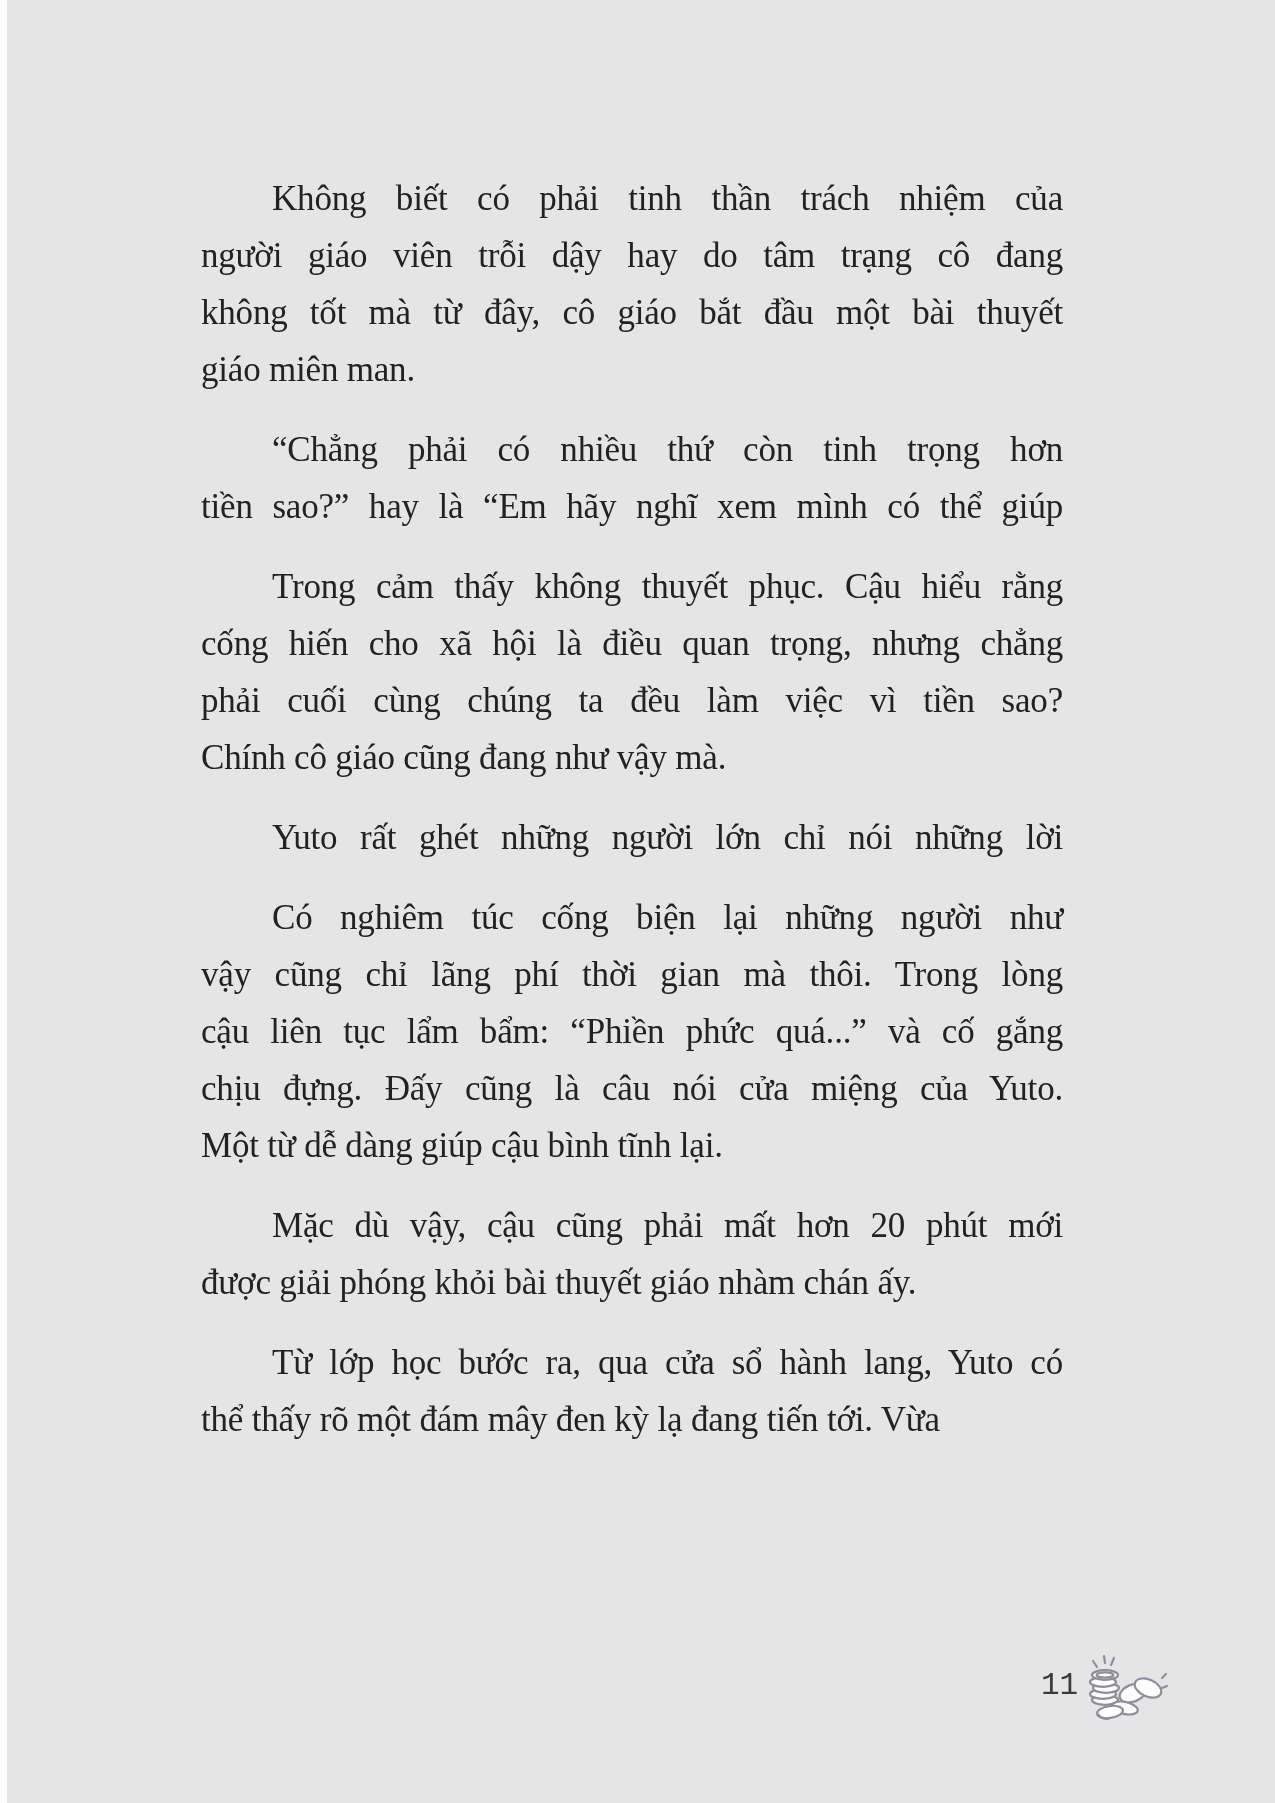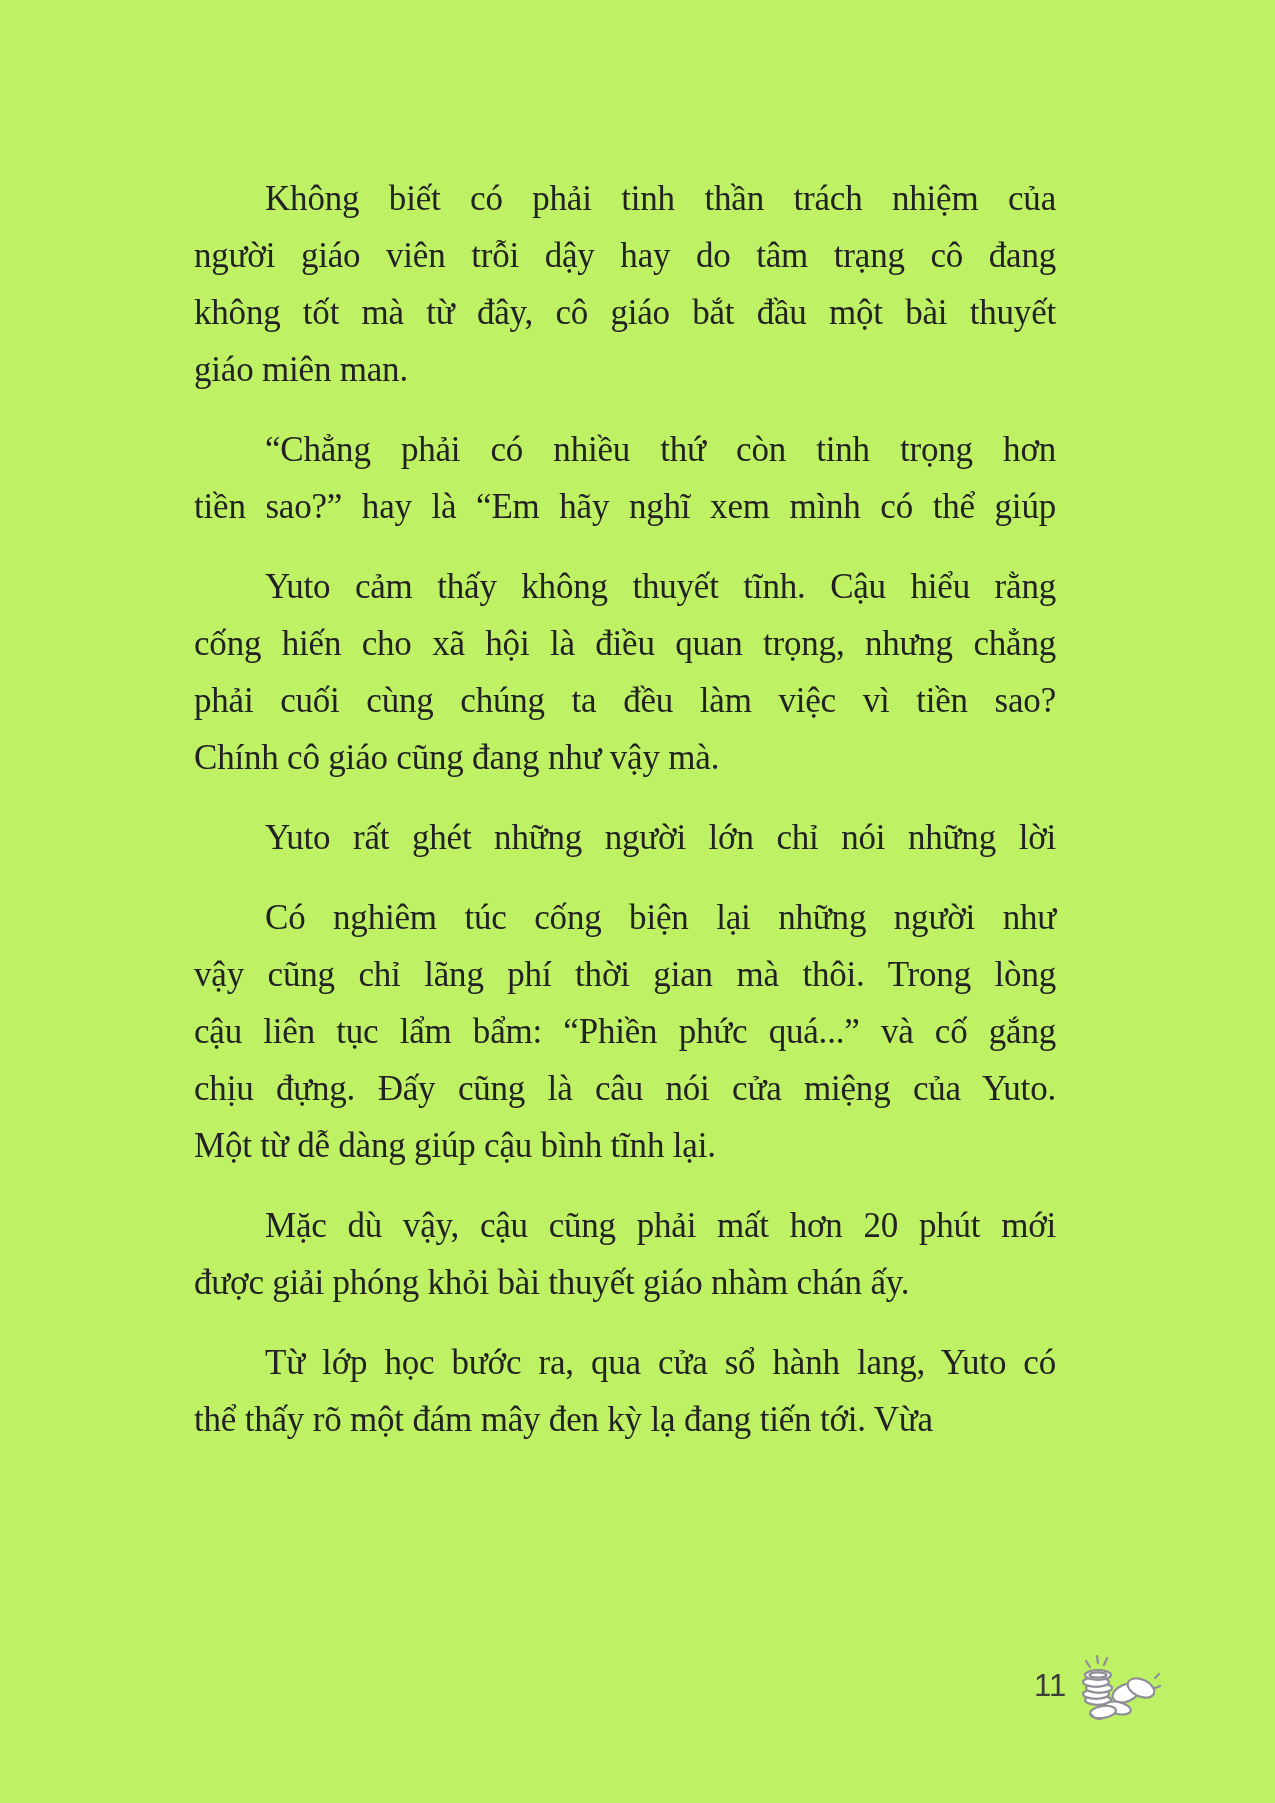--- a/index.html
+++ b/index.html
@@ -7,21 +7,22 @@
     width: 1275px;
     height: 1803px;
     background: #ffffff;
     position: relative;
     overflow: hidden;
     font-family: "Liberation Serif", "DejaVu Serif", serif;
   }
   .page {
     position: absolute;
     inset: 0;
-    background: #bef264;
+    background: #e5e5e5;
+    margin-left: 7px;
   }
   .text-block {
     position: absolute;
     left: 194px;
     top: 170px;
     width: 862px;
     color: var(--text-color, #222222);
     font-size: 35px;
     line-height: 57px;
     letter-spacing: -0.2px;
@@ -35,21 +36,21 @@
   .tline.last { text-align-last: left; }
   .page-number {
     position: absolute;
     left: 1034px;
     top: 1668px;
     width: 44px;
     font-size: 31px;
     line-height: 36px;
     color: var(--page-number-color, #3c3c3c);
     text-align: left;
-    font-family: Liberation Sans, sans-serif;
+    font-family: Liberation Mono, monospace;
   }
   .coins {
     position: absolute;
     left: 1076px;
     top: 1648px;
   }
 </style>
 </head>
 <body style="--text-color: #222222; --page-number-color: #3c3c3c; background: rgb(255, 255, 255);">
 
@@ -60,21 +61,21 @@
         <div class="tline first">Không biết có phải tinh thần trách nhiệm của</div>
         <div class="tline">người giáo viên trỗi dậy hay do tâm trạng cô đang</div>
         <div class="tline">không tốt mà từ đây, cô giáo bắt đầu một bài thuyết</div>
         <div class="tline last">giáo miên man.</div>
       </div>
       <div class="paragraph">
         <div class="tline first">“Chẳng phải có nhiều thứ còn tinh trọng hơn</div>
         <div class="tline">tiền sao?” hay là “Em hãy nghĩ xem mình có thể giúp</div>
       </div>
       <div class="paragraph">
-        <div class="tline first">Yuto cảm thấy không thuyết tĩnh. Cậu hiểu rằng</div>
+        <div class="tline first">Trong cảm thấy không thuyết phục. Cậu hiểu rằng</div>
         <div class="tline">cống hiến cho xã hội là điều quan trọng, nhưng chẳng</div>
         <div class="tline">phải cuối cùng chúng ta đều làm việc vì tiền sao?</div>
         <div class="tline last">Chính cô giáo cũng đang như vậy mà.</div>
       </div>
       <div class="paragraph">
         <div class="tline first">Yuto rất ghét những người lớn chỉ nói những lời</div>
       </div>
       <div class="paragraph">
         <div class="tline first">Có nghiêm túc cống biện lại những người như</div>
         <div class="tline">vậy cũng chỉ lãng phí thời gian mà thôi. Trong lòng</div>

